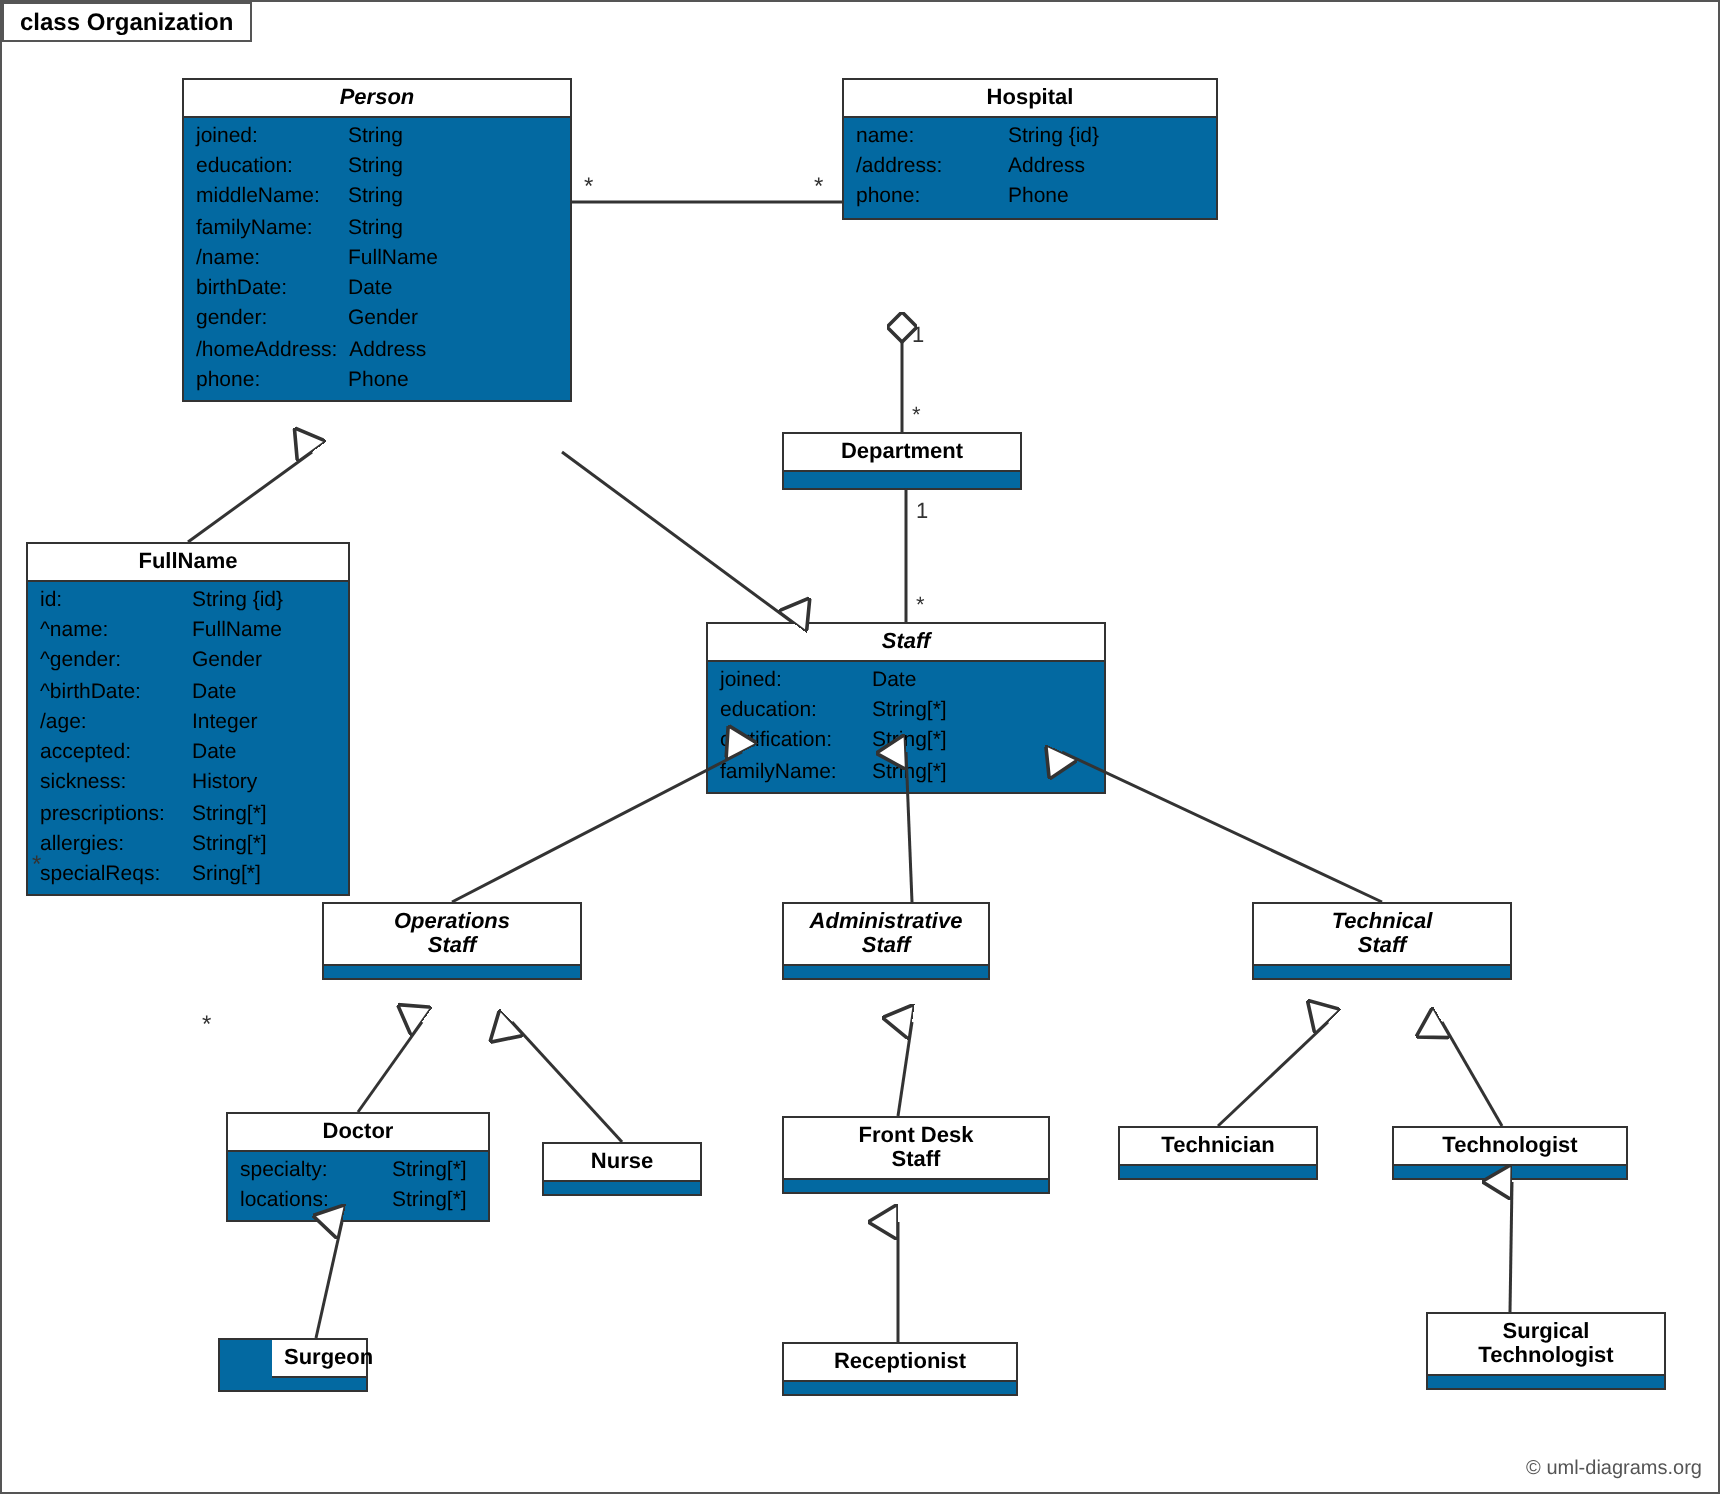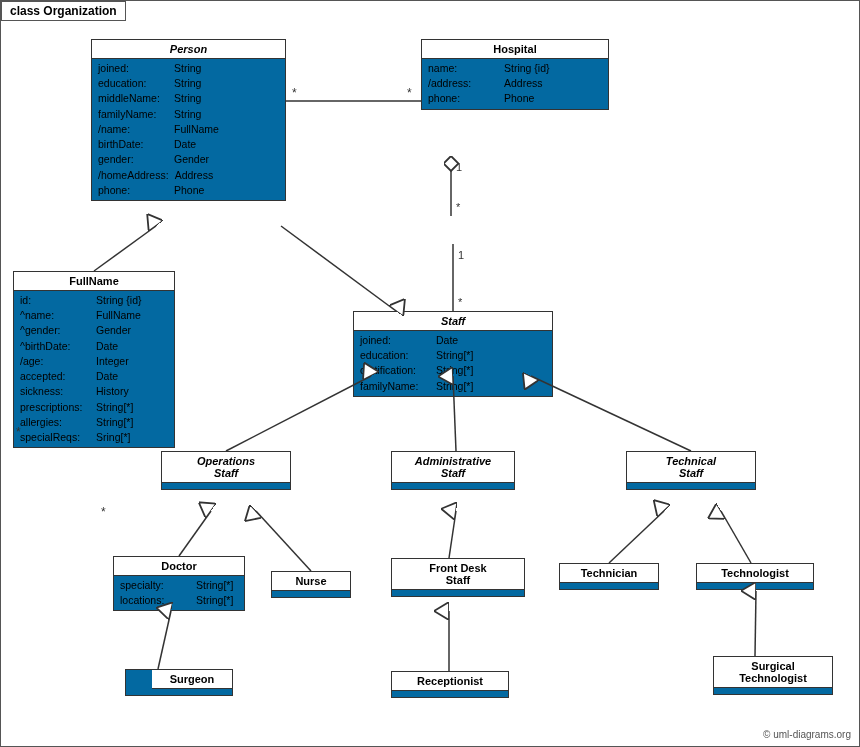--- a/index.html
+++ b/index.html
@@ -179,20 +179,24 @@
           <span class="attr-name">allergies:</span>
           <span>String[*]</span>
         </div>
       <div class="attr-row">
           <span class="attr-name">specialReqs:</span>
           <span>Sring[*]</span>
         </div>
     </div>
   </div>
 
+  <div class="uml-class" style="left:390px;top:215px;width:120px;">
+    <div class="class-header">Department</div>
+    <div class="class-body" style="min-height:8px;"></div>
+  </div>
 
   <div class="uml-class" style="left:352px;top:310px;width:200px;">
     <div class="class-header italic">Staff</div>
     <div class="class-body">
       <div class="attr-row">
           <span class="attr-name">joined:</span>
           <span>Date</span>
         </div>
       <div class="attr-row">
           <span class="attr-name">education:</span>
@@ -207,21 +211,21 @@
           <span>String[*]</span>
         </div>
     </div>
   </div>
 
   <div class="uml-class" style="left:160px;top:450px;width:130px;">
     <div class="class-header italic" style="font-style:italic;">Operations<br>Staff</div>
     <div class="class-body" style="min-height:6px;"></div>
   </div>
 
-  <div class="uml-class" style="left:390px;top:450px;width:124px;">
+  <div class="uml-class" style="left:390px;top:450px;width:104px;">
     <div class="class-header italic" style="font-style:italic;">Administrative<br>Staff</div>
     <div class="class-body" style="min-height:6px;"></div>
   </div>
 
   <div class="uml-class" style="left:625px;top:450px;width:130px;">
     <div class="class-header italic" style="font-style:italic;">Technical<br>Staff</div>
     <div class="class-body" style="min-height:6px;"></div>
   </div>
 
   <div class="uml-class" style="left:112px;top:555px;width:132px;">
@@ -251,21 +255,21 @@
   <div class="uml-class" style="left:558px;top:562px;width:100px;">
     <div class="class-header">Technician</div>
     <div class="class-body" style="min-height:6px;"></div>
   </div>
 
   <div class="uml-class" style="left:695px;top:562px;width:118px;">
     <div class="class-header">Technologist</div>
     <div class="class-body" style="min-height:6px;"></div>
   </div>
 
-  <div class="uml-class" style="left:124px;top:668px;width:108px;padding-left:26px;">
+  <div class="uml-class" style="left:108px;top:668px;width:75px;padding-left:26px;">
     <div class="class-header">Surgeon</div>
     <div class="class-body" style="min-height:6px;"></div>
   </div>
 
   <div class="uml-class" style="left:390px;top:670px;width:118px;">
     <div class="class-header">Receptionist</div>
     <div class="class-body" style="min-height:6px;"></div>
   </div>
 
   <div class="uml-class" style="left:712px;top:655px;width:120px;">

